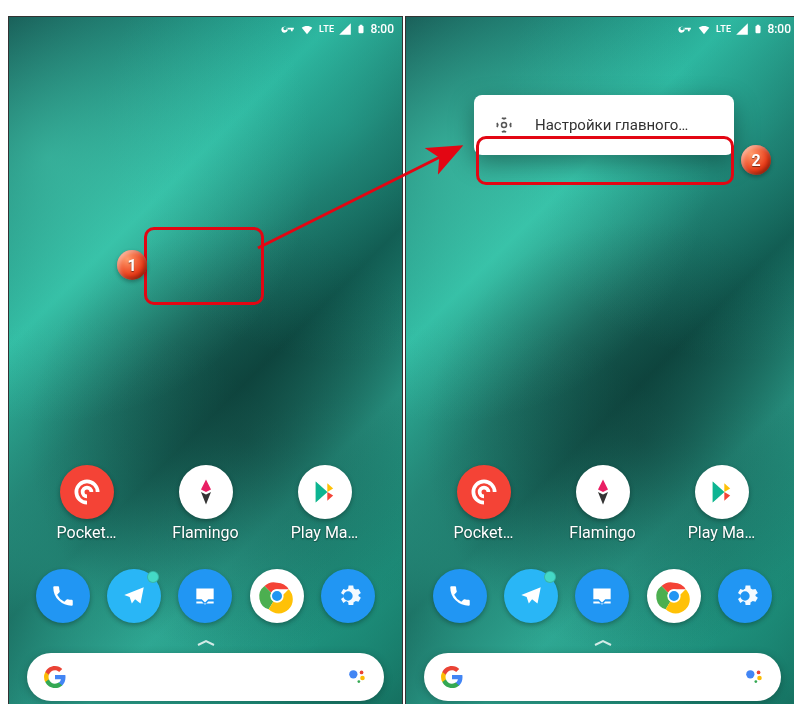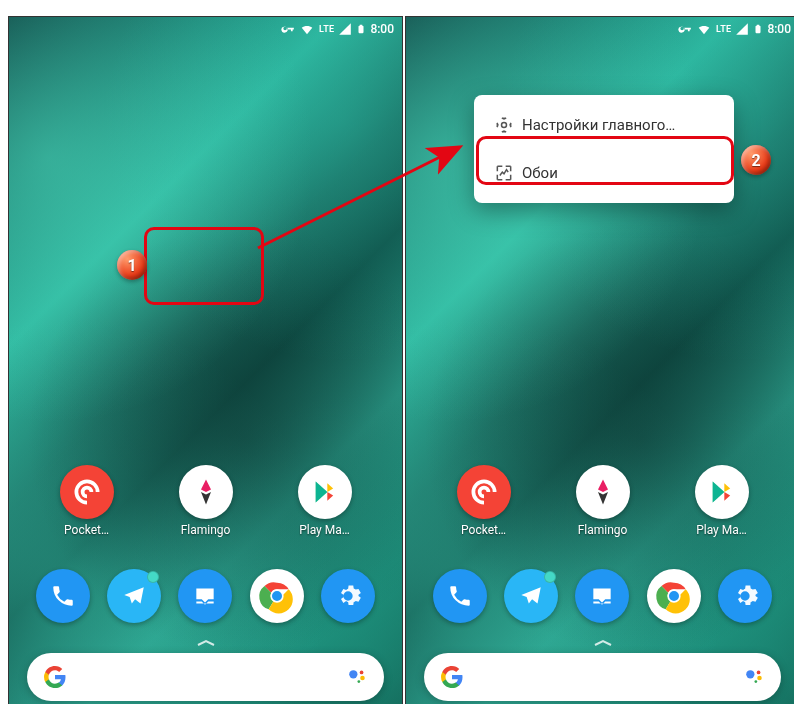--- a/index.html
+++ b/index.html
@@ -73,21 +73,21 @@
     width: 54px; height: 54px;
     border-radius: 50%;
     display: flex;
     align-items: center;
     justify-content: center;
     box-shadow: 0 2px 5px rgba(0,0,0,0.3);
     position: relative;
   }
   .app-label {
     color: #fff;
-    font-size: 12px;
+    font-size: 16px;
     text-shadow: 0 1px 2px rgba(0,0,0,0.6);
     white-space: nowrap;
     max-width: 72px;
     overflow: hidden;
     text-overflow: ellipsis;
   }
   .notif-dot {
     position: absolute;
     top: 2px; right: 2px;
     width: 12px; height: 12px;
@@ -116,21 +116,21 @@
     left: 68px;
     width: 260px;
     background: #fff;
     border-radius: 8px;
     box-shadow: 0 8px 24px rgba(0,0,0,0.35);
     padding: 6px 0;
   }
   .menu-item {
     display: flex;
     align-items: center;
-    gap: 8px;
+    gap: 21px;
     padding: 14px 20px;
     font-size: 15px;
     color: #333;
   }
   .menu-icon { width: 20px; height: 20px; flex-shrink: 0; }
   
   .callout-box {
     position: absolute;
     border: 3px solid #e30613;
     border-radius: 10px;
@@ -310,27 +310,20 @@
   </div>
 
   <div class="context-menu">
     <div class="menu-item">
       <svg class="menu-icon" viewBox="0 0 24 24" fill="none" stroke="#555" stroke-width="1.8">
           <circle cx="12" cy="12" r="3"></circle>
           <path d="M19 12h2m-2 0l1.5-2.6M19 12l1.5 2.6M5 12H3m2 0L3.5 9.4M5 12l-1.5 2.6M12 5V3m0 2l2.6-1.5M12 5L9.4 3.5M12 19v2m0-2l2.6 1.5M12 19l-2.6 1.5"></path>
         </svg>
       <span>Настройки главного…</span>
     </div>
-    <div class="menu-item">
-      <svg class="menu-icon" viewBox="0 0 24 24" fill="none" stroke="#555" stroke-width="1.8">
-          <path d="M4 4h6M4 4v6M20 4h-6M20 4v6M4 20h6M4 20v-6M20 20h-6M20 20v-6"></path>
-          <path d="M7 15l3-4 2 2 3-5 2 3"></path>
-        </svg>
-      <span>Обои</span>
-    </div>
   </div>
 
   <div class="app-row row1">
     <div class="app">
       <div class="app-icon" style="background:#f44336">
         <svg width="30" height="30" viewBox="0 0 24 24" fill="#fff">
             <path d="M12 2a10 10 0 1 0 0 20v-3a7 7 0 1 1 7-7h3A10 10 0 0 0 12 2zm0 5a5 5 0 1 0 0 10v-3a2 2 0 1 1 2-2h3a5 5 0 0 0-5-5z"></path>
           </svg>
       </div>
       <span class="app-label">Pocket…</span>

